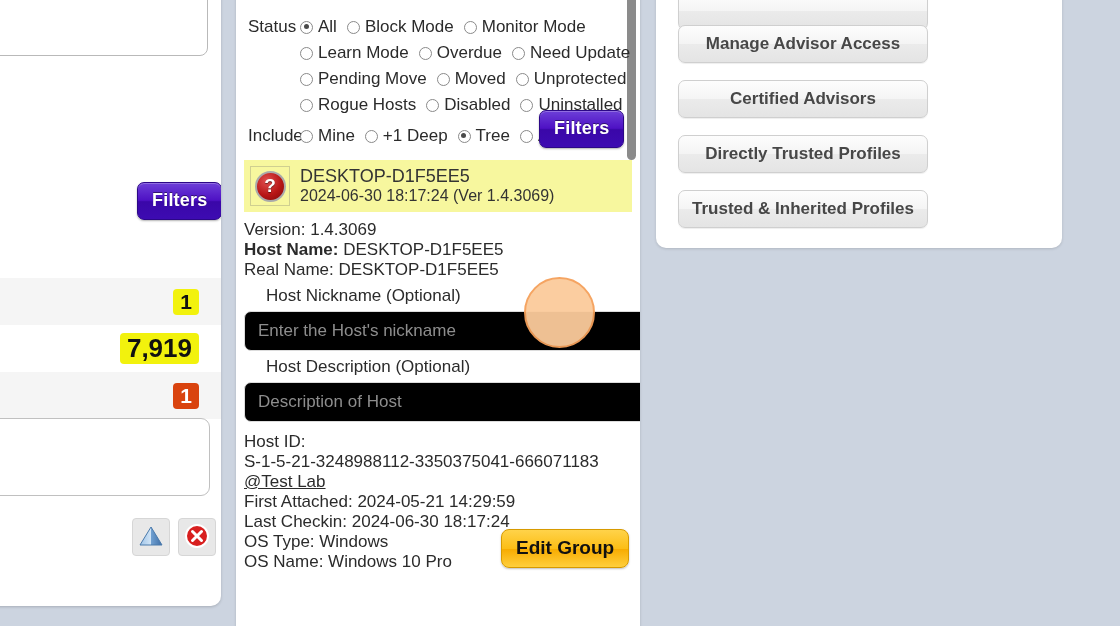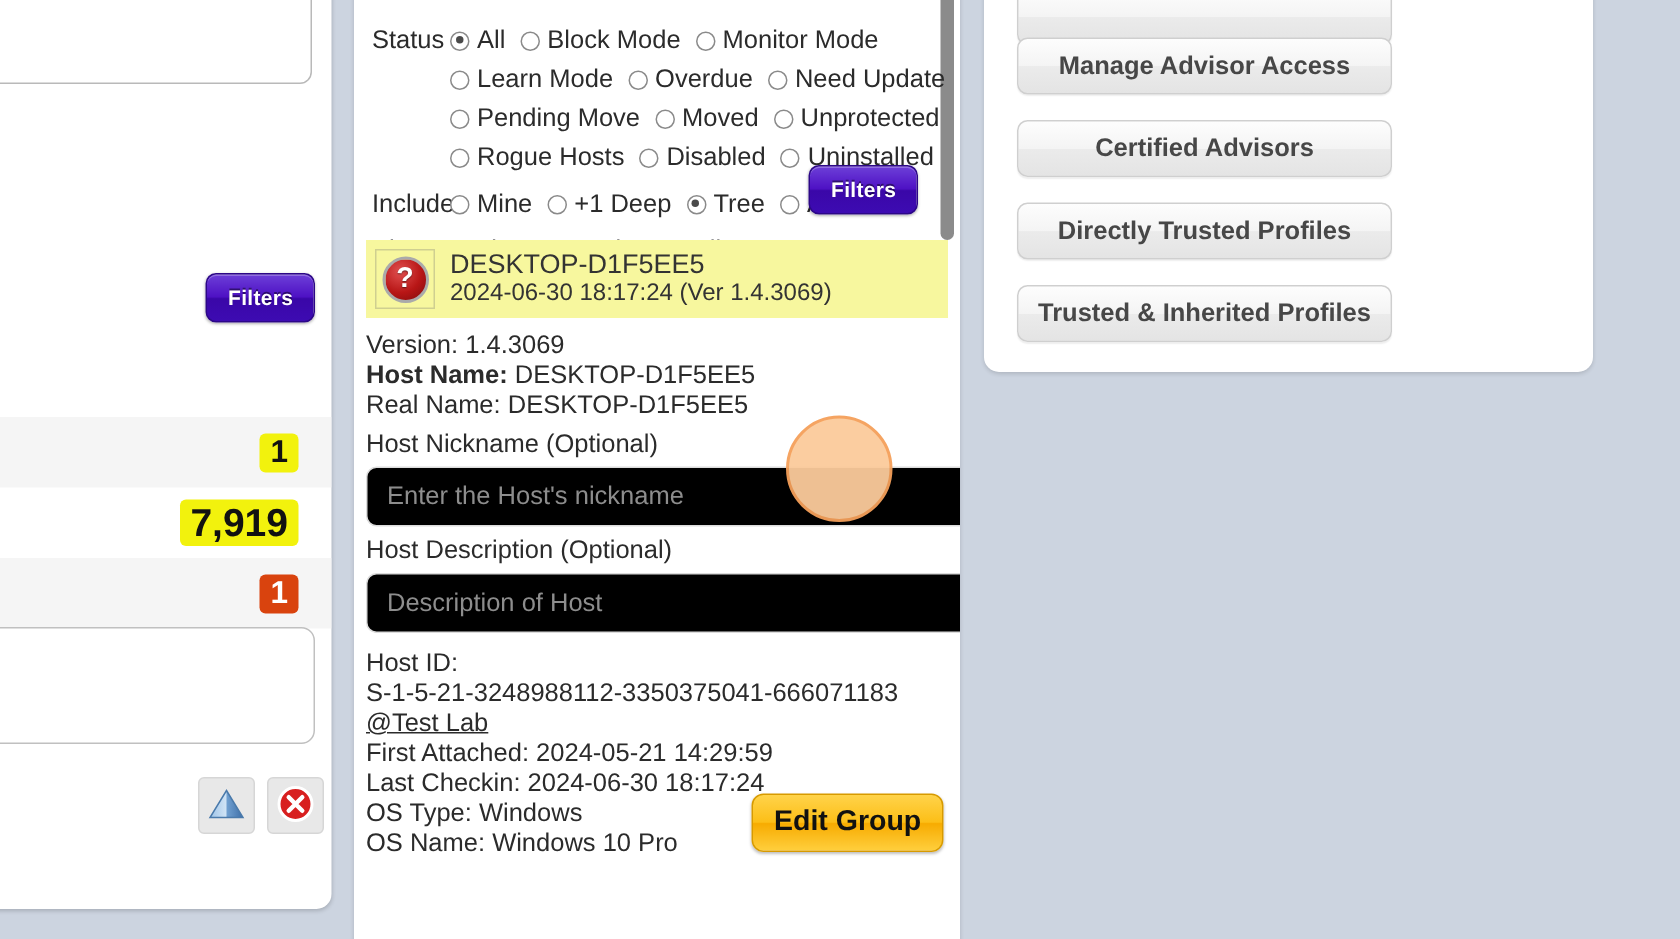--- a/index.html
+++ b/index.html
@@ -71,21 +71,21 @@
     border-radius: 50%;
     background: #4a4a4a;
   }
   .radio.first { margin-left: 0; }
 
   .btn-filters {
     display: inline-block;
     background: linear-gradient(to bottom, #6d3fd8 0%, #4e11c4 48%, #3a07a8 52%, #3d0bb2 100%);
     color: #fff;
     font-weight: bold;
-    font-size: 14px;
+    font-size: 18px;
     padding: 7px 14px 8px 14px;
     border-radius: 7px;
     border: 1px solid #2c0787;
     text-shadow: 0 -1px 0 rgba(0,0,0,.45);
     box-shadow: inset 0 1px 0 rgba(255,255,255,.25), 0 1px 2px rgba(0,0,0,.3);
     cursor: pointer;
     letter-spacing: .2px;
     text-align: center;
   }
   #lp-filters-btn {
@@ -249,20 +249,21 @@
     color: #2b2b2b;
     line-height: 20px;
     white-space: nowrap;
   }
   .hb-line b { font-weight: bold; }
   .hb-sectlabel {
     font-size: 17px;
     color: #2b2b2b;
     margin-top: 6px;
     margin-bottom: 5px;
+    margin-left: 22px;
   }
   .hb-input {
     width: 412px;
     height: 40px;
     background: #000000;
     border: 1px solid #dcdcdc;
     border-radius: 7px;
     box-sizing: border-box;
     font-size: 17px;
     color: #8d8d8d;

